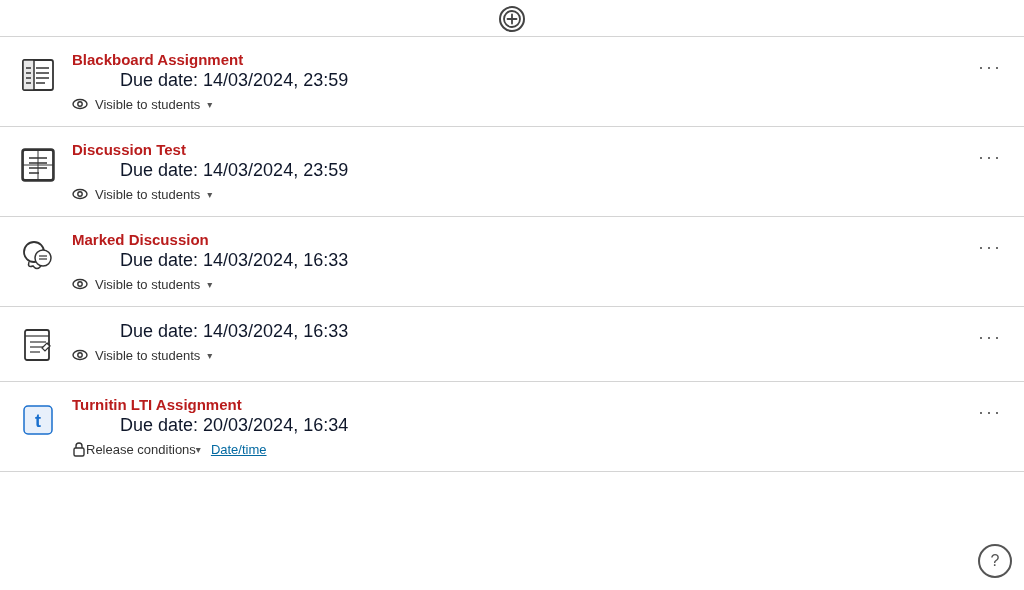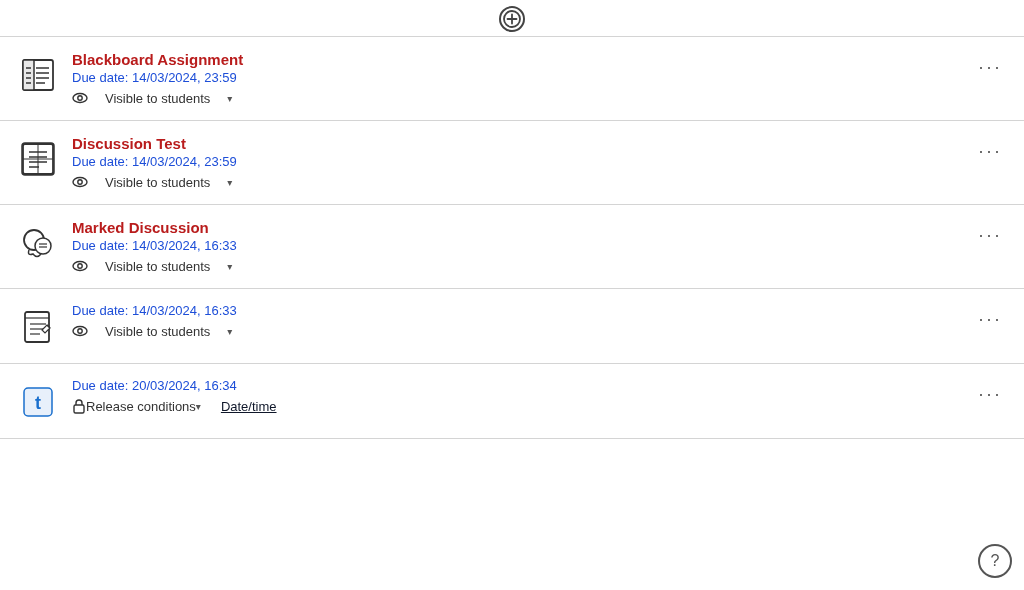--- a/index.html
+++ b/index.html
@@ -64,29 +64,30 @@
     }
 
     .item-title {
       font-size: 15px;
       font-weight: 600;
       color: #b91c1c;
       margin-bottom: 2px;
     }
 
     .item-due {
-      font-size: 13px;
-      color: #1d4ed8;
+      font-size: 18px;
+      color: #0f172a;
       margin-bottom: 5px;
+      margin-left: 48px;
     }
 
     .item-status {
       display: flex;
       align-items: center;
-      gap: 17px;
+      gap: 7px;
       font-size: 13px;
       color: #333;
       cursor: pointer;
     }
 
     .item-status .eye-icon {
       display: inline-flex;
       align-items: center;
     }
 
@@ -276,31 +277,32 @@
   </div>
 
   <div class="item-row">
     <div class="item-icon">
       <svg viewBox="0 0 38 38" fill="none" xmlns="http://www.w3.org/2000/svg">
         <rect x="5" y="5" width="28" height="28" rx="4" fill="#e8f0fb" stroke="#1a6fcd" stroke-width="1.5"></rect>
         <text x="19" y="26" font-size="18" font-weight="900" fill="#1a6fcd" text-anchor="middle" font-family="Arial, sans-serif">t</text>
       </svg>
     </div>
     <div class="item-content">
+      <div class="item-title">Turnitin LTI Assignment</div>
       <div class="item-due">Due date: 20/03/2024, 16:34</div>
       <div class="item-status" style="gap:0;">
         <span class="lock-icon">
           <svg width="14" height="16" viewBox="0 0 14 16" fill="none">
             <rect x="2" y="7" width="10" height="8" rx="1.5" stroke="#333" stroke-width="1.4"></rect>
             <path d="M4 7V5a3 3 0 0 1 6 0v2" stroke="#333" stroke-width="1.4" fill="none"></path>
           </svg>
         </span>
         <span>Release conditions</span>
         <span class="caret">▾</span>
-        <span style="margin-left:20px; color:#0f172a; text-decoration:underline; cursor:pointer;">Date/time</span>
+        <span style="margin-left:10px; color:#0369a1; text-decoration:underline; cursor:pointer;">Date/time</span>
       </div>
     </div>
     <div class="item-actions">
       <span class="three-dots">···</span>
     </div>
   </div>
 
 </div>
 
 <div class="help-circle">

